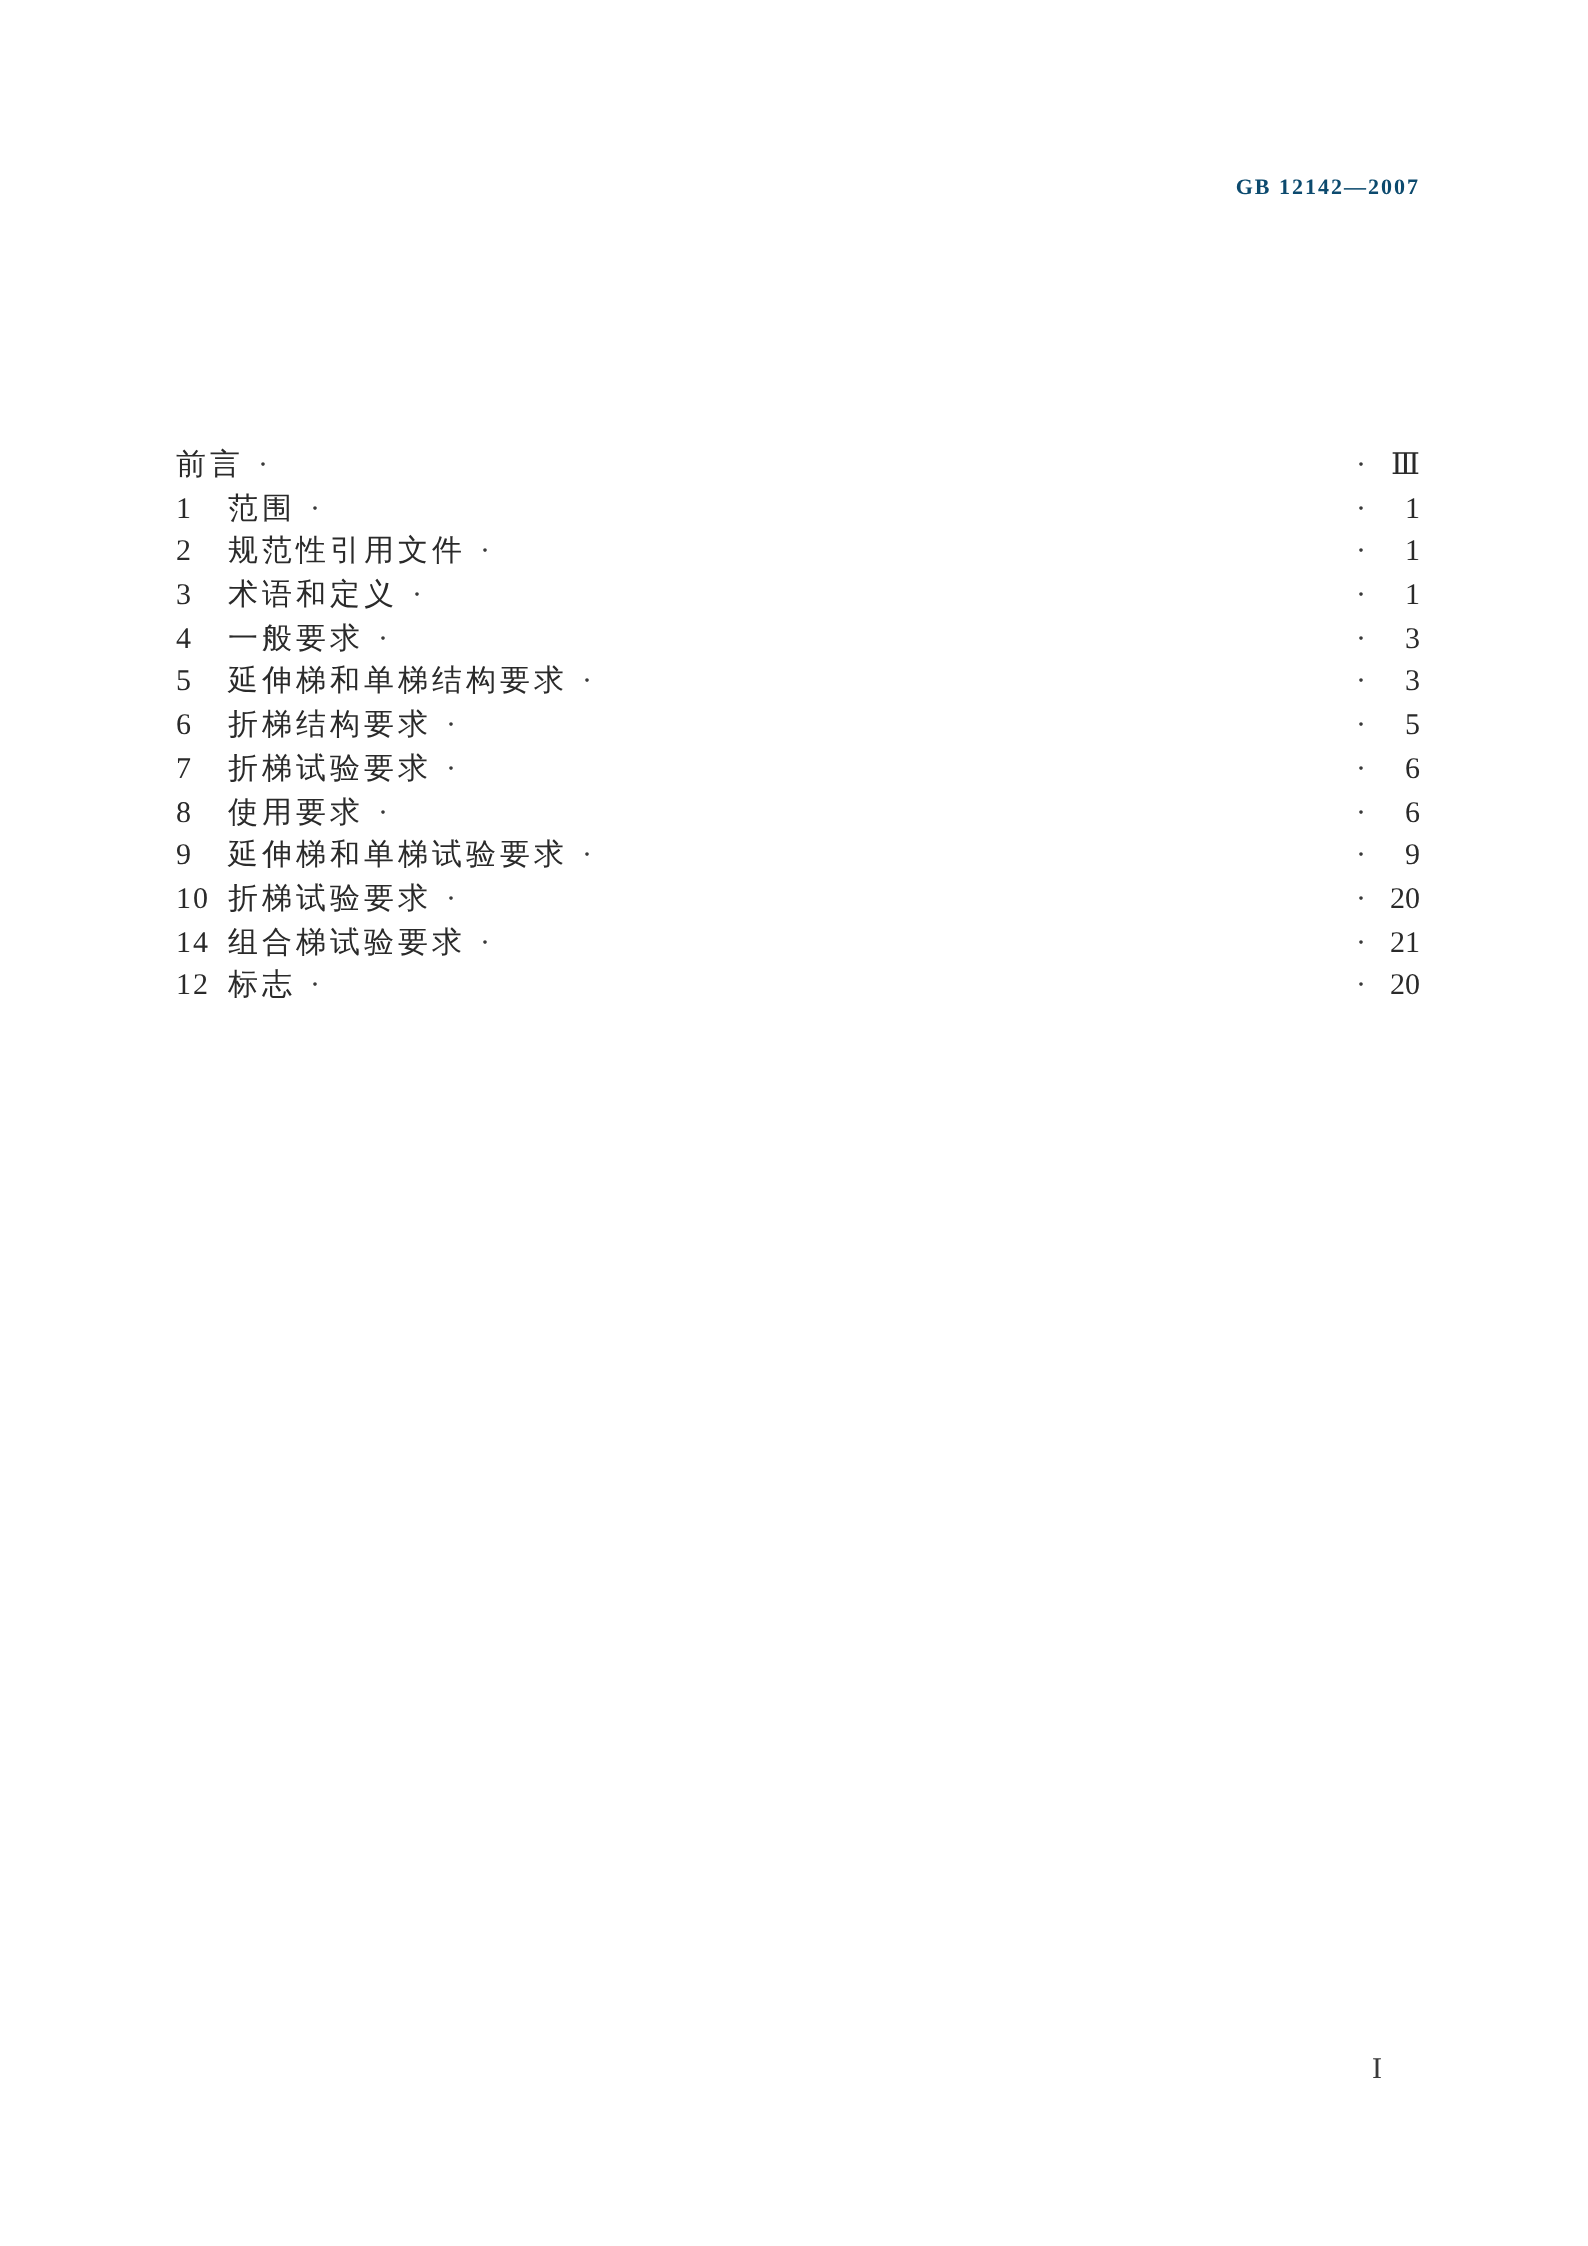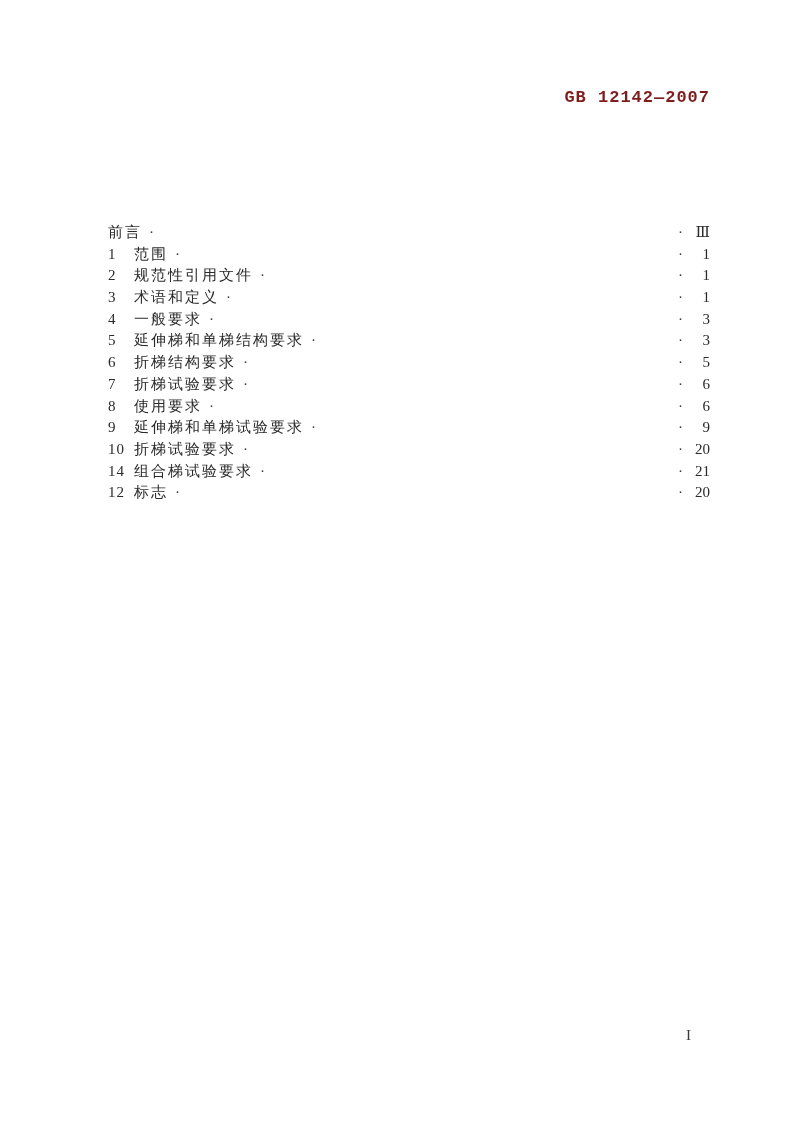--- a/index.html
+++ b/index.html
@@ -14,42 +14,42 @@
     height: 1123px;
     margin: 0 auto;
     background: #ffffff;
     color: #262626;
     overflow: hidden;
   }
   .header-code {
     position: absolute;
     top: 88px;
     right: 84px;
-    font-size: 17px;
+    font-size: 11px;
     font-weight: bold;
     letter-spacing: 1px;
-    color: #7f1d1d;
-    font-family: Liberation Mono, monospace;
+    color: #0c4a6e;
+    font-family: Liberation Serif, serif;
   }
   .doc-title {
     position: absolute;
     top: 156px;
     left: 0;
     width: 100%;
     text-align: center;
     font-size: 29px;
     font-weight: bold;
     color: #1c1c1c;
     letter-spacing: 2px;
     white-space: pre;
   }
   .toc {
     position: absolute;
     top: 223px;
-    left: 108px;
+    left: 88px;
     right: 84px;
   }
   .toc-row {
     display: flex;
     align-items: baseline;
     height: 21.7px;
     font-size: 15px;
     color: #2a2a2a;
     white-space: nowrap;
   }

